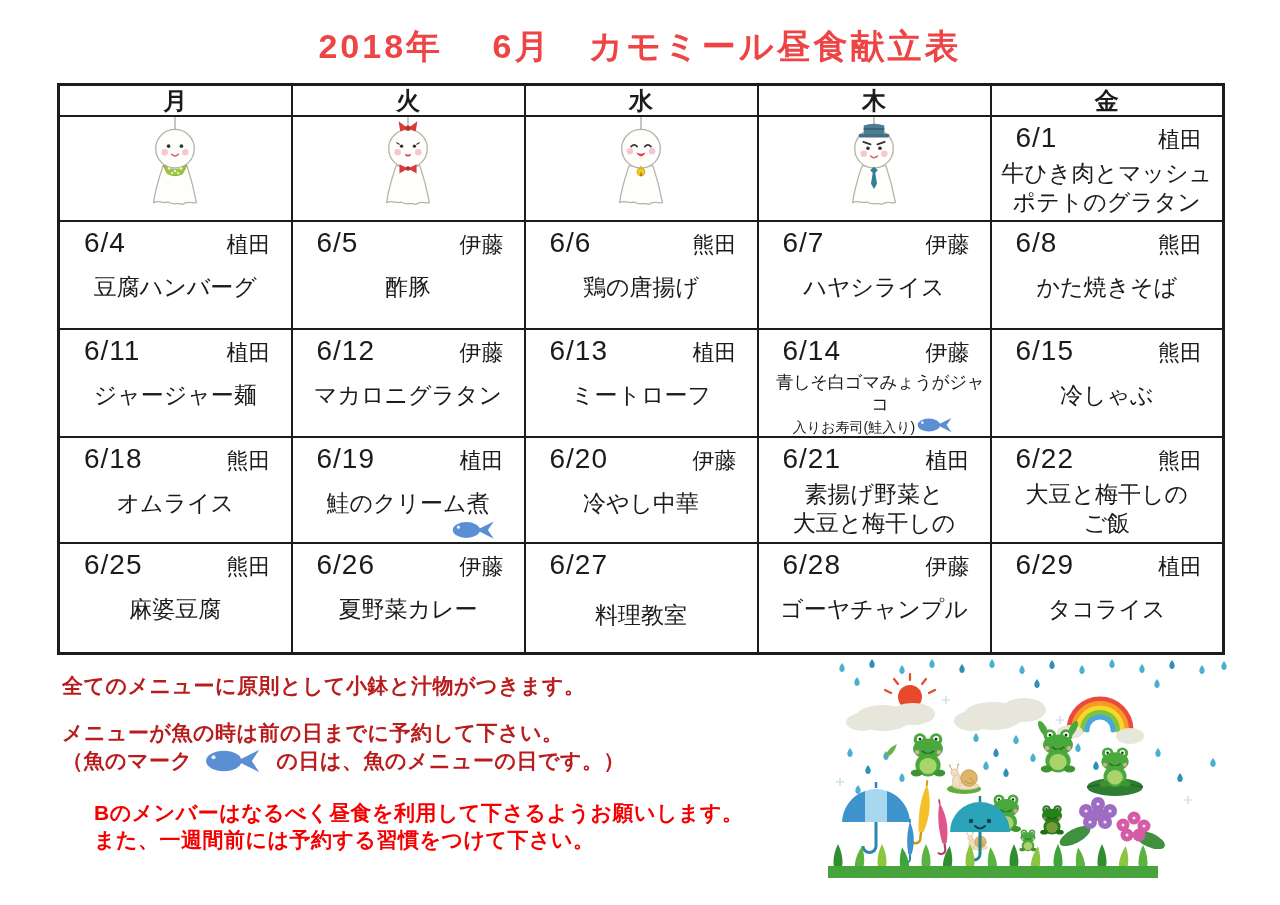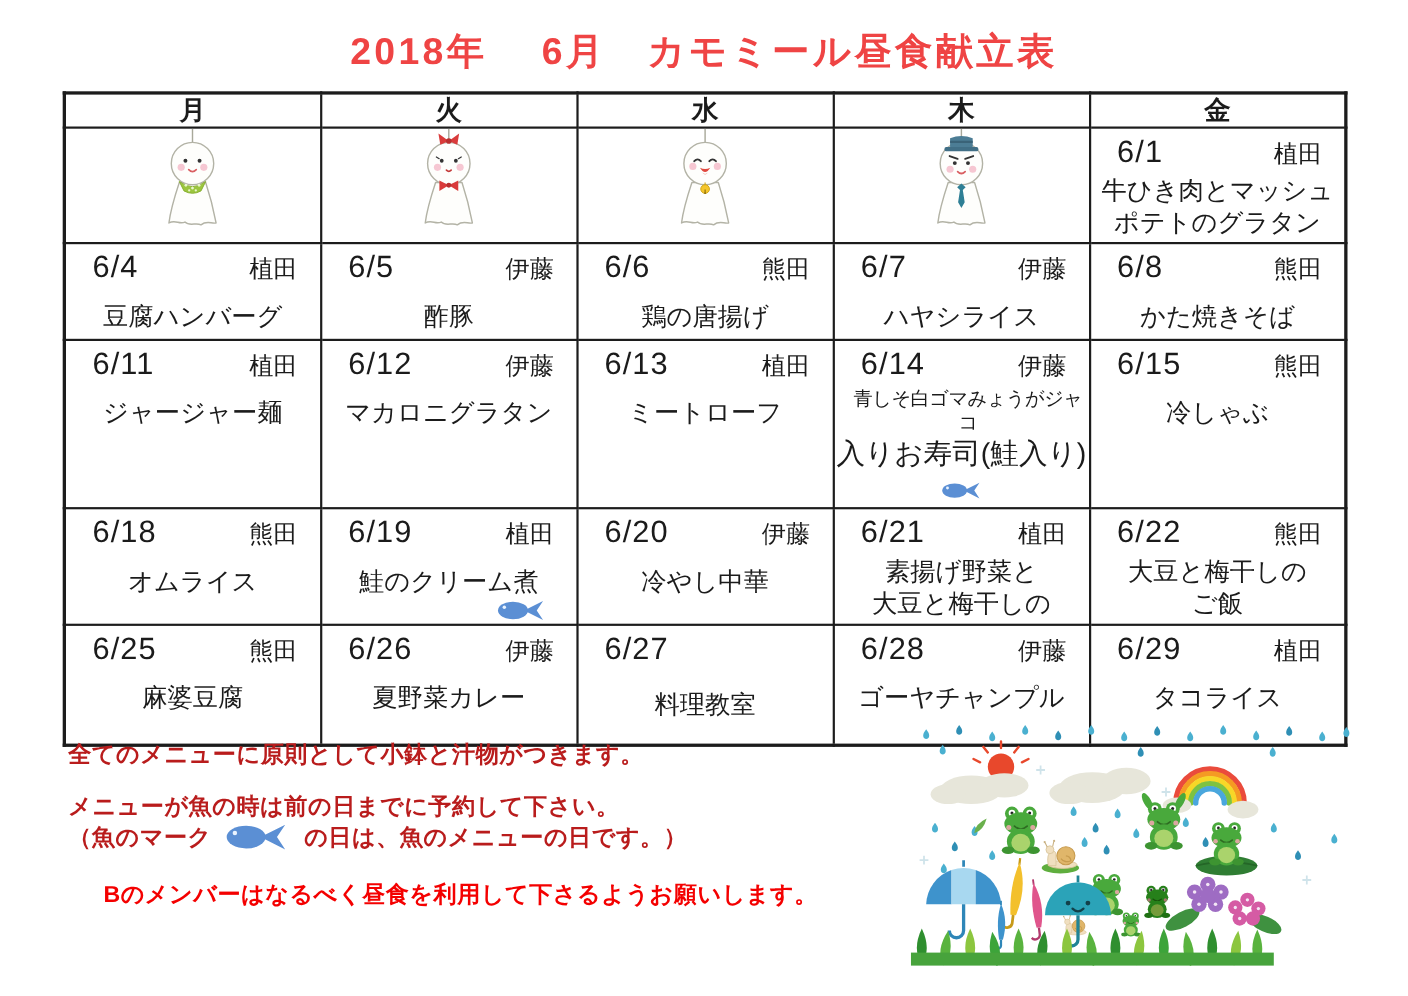--- a/index.html
+++ b/index.html
@@ -7,37 +7,37 @@
         font-family:"Liberation Sans","DejaVu Sans",sans-serif;color:#1b1b1b;}
 
   .title{position:absolute;top:24px;left:0;width:100%;text-align:center;
          font-size:34px;font-weight:800;letter-spacing:3px;color:#ef4444;}
 
   table.menu{position:absolute;left:57px;top:83px;border-collapse:collapse;table-layout:fixed;
              border:3px solid #1c1c1c;}
   table.menu td,table.menu th{border:2px solid #1c1c1c;padding:0;vertical-align:top;background:#fff;}
   col.c{width:233px;}
   tr.hrow th{height:29px;font-size:24px;font-weight:600;text-align:center;vertical-align:middle;line-height:26px;}
-  tr.r1{height:105px;} tr.r2{height:88px;} tr.r3{height:85px;margin-left:24px;} tr.r4{height:106px;} tr.r5{height:110px;}
+  tr.r1{height:105px;} tr.r2{height:108px;} tr.r3{height:85px;margin-left:24px;} tr.r4{height:106px;} tr.r5{height:110px;}
 
   td.doll-cell{background:#b7c892;text-align:center;vertical-align:middle;}
   td.doll-cell svg{display:inline-block;}
 
   td.yellow{background:#ffff00;}
 
   .cell-head{display:flex;justify-content:space-between;align-items:baseline;
              padding:5px 20px 0 24px;}
   .cell-head .date{font-size:28px;letter-spacing:1px;font-weight:500;}
   .cell-head .name{font-size:22px;font-weight:500;}
   .menu-lines{text-align:center;margin-top:13px;font-size:23px;line-height:1.25;font-weight:500;}
   .menu-lines .l1,.menu-lines .l2{display:block;}
   .m-tight .menu-lines{margin-top:4px;}
   .m-class .menu-lines{margin-top:20px;}
   .small1{font-size:17.5px;letter-spacing:-0.5px;padding-left:12px;}
-  .small2{font-size:26px;}
+  .small2{font-size:14px;}
   .fish-under{text-align:right;padding-right:26px;margin-top:1px;line-height:0;}
   .fish-inline{vertical-align:-2px;margin-left:2px;}
 
   .note{position:absolute;left:62px;font-size:21px;font-weight:800;letter-spacing:0.5px;color:#b91c1c;white-space:nowrap;}
   .n1{top:672px;} .n2{top:719px;} .n3{top:747px;}
   .note.red{color:#f40000;margin-left:32px;}
   .r1{top:799px;} .r2{top:826px;}
   .note-fish{vertical-align:-7px;margin:0 8px 0 10px;}
 
   .illustration{position:absolute;left:828px;top:658px;}
@@ -380,20 +380,21 @@
   <div class="note n1">全てのメニューに原則として小鉢と汁物がつきます。</div>
   <div class="note n2">メニューが魚の時は前の日までに予約して下さい。</div>
   <div class="note n3">
     <span>（魚のマーク</span><svg class="note-fish" width="66" height="28" viewBox="0 0 64 30">
         <path d="M34 15 L58 3 L50 15 L58 27 Z" fill="#5b8fd4"></path>
         <ellipse cx="20" cy="15" rx="19" ry="11" fill="#5b8fd4"></ellipse>
         <circle cx="9" cy="11" r="2.2" fill="#eaf4ff"></circle>
       </svg><span>の日は、魚のメニューの日です。）</span>
   </div>
   <div class="note red r1">Bのメンバーはなるべく昼食を利用して下さるようお願いします。</div>
+  <div class="note red r2">また、一週間前には予約する習慣をつけて下さい。</div>
 
   <svg class="illustration" width="405" height="220" viewBox="0 0 405 220">
     <defs>
       <path id="drop" d="M0,-5 C2.8,-1.5 3.4,0.8 2,3 a3,3 0 0 1 -4,0 C-3.4,0.8 -2.8,-1.5 0,-5 Z"></path>
       <path id="leafb" d="M0 18 Q-9 5 0 -14 Q9 5 0 18 Z"></path>
       <g id="frog">
         <circle cx="-7" cy="-16" r="5.5" fill="#49a93c"></circle>
           <circle cx="7" cy="-16" r="5.5" fill="#49a93c"></circle>
         <circle cx="-7" cy="-16.5" r="2.6" fill="#fff"></circle>
           <circle cx="7" cy="-16.5" r="2.6" fill="#fff"></circle>

